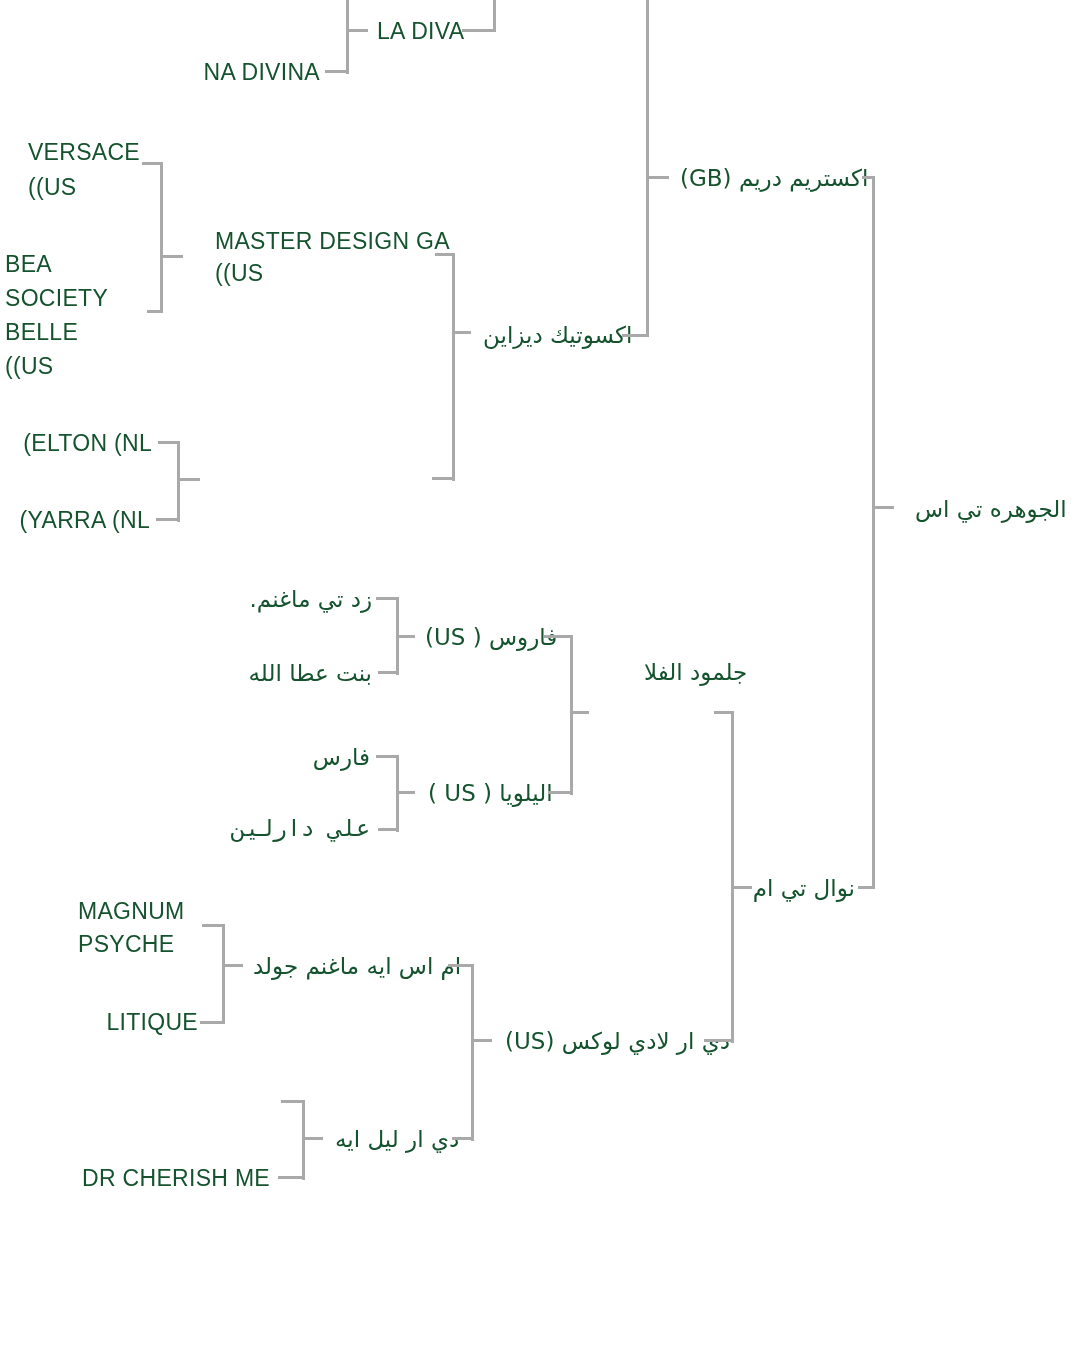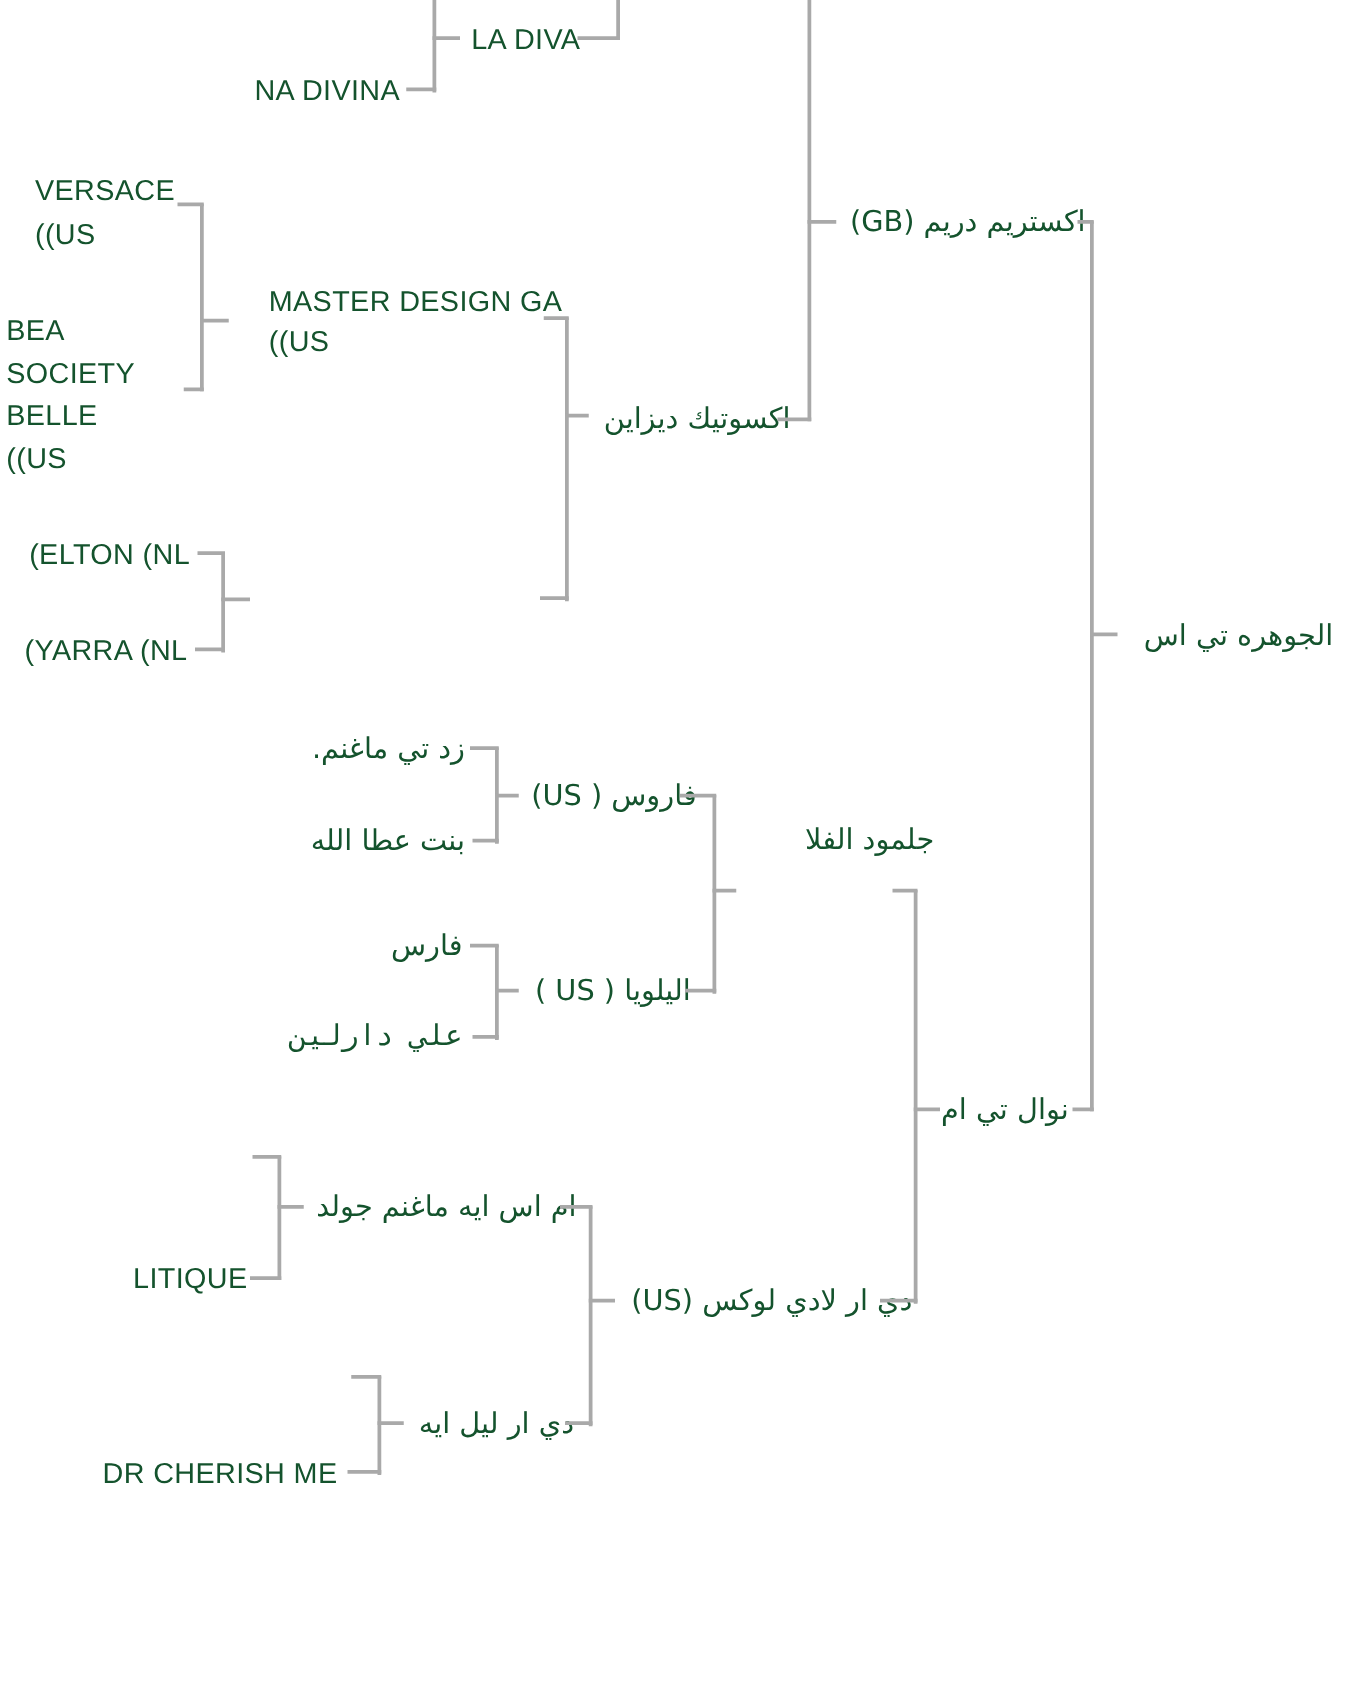--- a/index.html
+++ b/index.html
@@ -79,20 +79,21 @@
   <div class="node ar" dir="rtl" style="right:710px; top:740px;">فارس</div>
 
   <div class="node ar" dir="rtl" style="right:710px; top:813px;font-family:Liberation Mono, monospace;">علي دارلين</div>
 
   <div class="node ar" dir="rtl" style="left:428px; top:776px;">اليلويا ( US )</div>
 
   <div class="node ar" dir="rtl" style="left:600px; top:655px;margin-left:44px;">جلمود الفلا</div>
 
   <div class="node ar" dir="rtl" style="right:225px; top:871px;">نوال تي ام</div>
 
+  <div class="node alignright wrapblock" style="right:882px; top:895px; width:120px; line-height:33px;">MAGNUM PSYCHE</div>
 
   <div class="node alignright" style="right:882px; top:1007px;">LITIQUE</div>
 
   <div class="node ar" dir="rtl" style="left:253px; top:949px;">ام اس ايه ماغنم جولد</div>
 
   <div class="node ar" dir="rtl" style="left:505px; top:1024px;">دي ار لادي لوكس (US)</div>
 
 
   <div class="node alignright" style="right:810px; top:1163px;">DR CHERISH ME</div>
 

